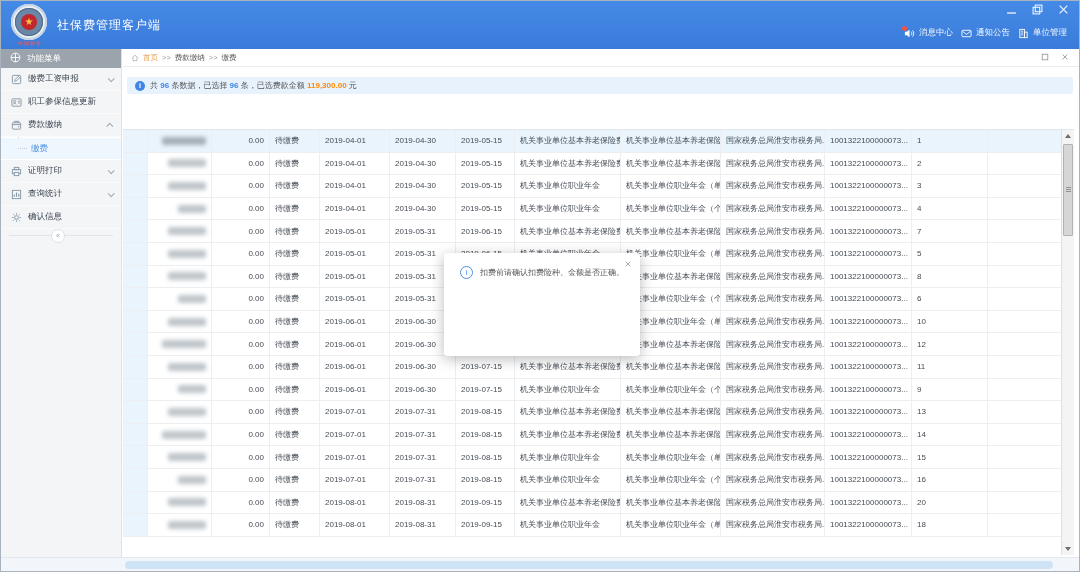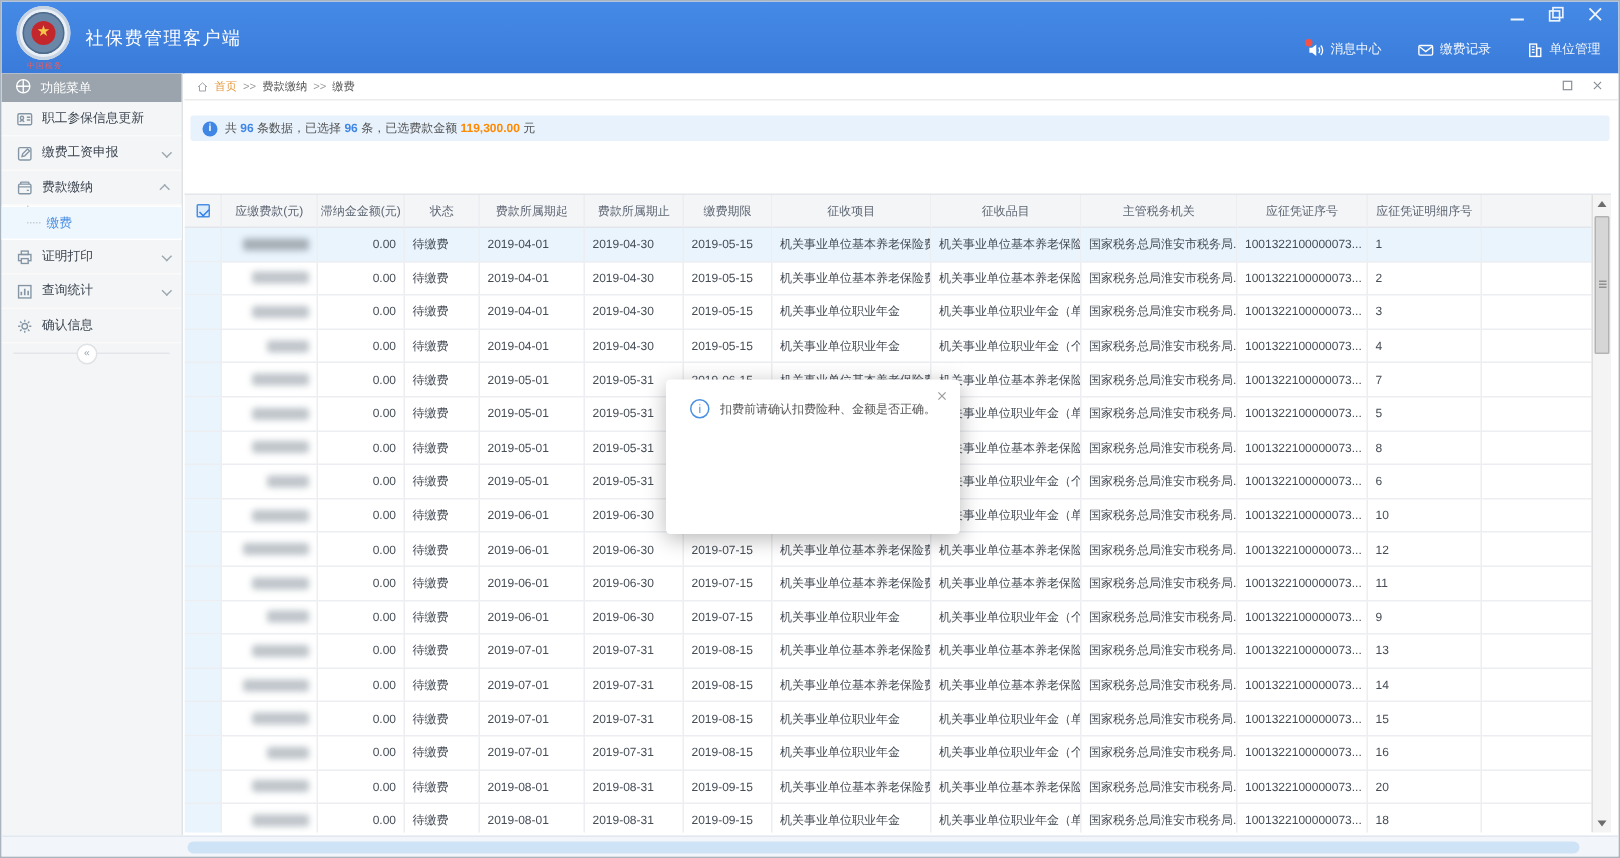--- a/index.html
+++ b/index.html
@@ -11,21 +11,21 @@
   .titlebar{position:absolute;left:0;top:0;right:0;height:48px;background:linear-gradient(180deg,#458ae6,#3a7bd9);}
   .logo{position:absolute;left:9px;top:3px;width:40px;height:44px;}
   .logo .ring{position:absolute;left:1px;top:0;width:36px;height:36px;border-radius:50%;background:#e9eff6;box-shadow:inset 0 0 0 2px #c6d3e2;}
   .logo .inner{position:absolute;left:5px;top:4px;width:28px;height:28px;border-radius:50%;background:#6a87a8;box-shadow:inset 0 0 0 1px #4d6b8c;}
   .logo .core{position:absolute;left:11px;top:10px;width:16px;height:16px;border-radius:50%;background:#c3272b;color:#f6c64a;font-size:10px;line-height:16px;text-align:center;}
   .logo .seal{position:absolute;left:0;top:36px;width:40px;text-align:center;font-size:5px;color:#ff5a4e;letter-spacing:1px;}
   .app-title{position:absolute;left:56px;top:16px;color:#fff;font-size:12px;letter-spacing:1px;}
   .win-controls{position:absolute;top:3px;right:10px;display:flex;gap:15px;color:#eef4fc;}
   .wc{width:11px;height:11px;cursor:default;}
   .wc svg{width:11px;height:11px;display:block;}
-  .topnav{position:absolute;top:26px;right:12px;display:flex;gap:24px;}
+  .topnav{position:absolute;top:26px;right:12px;display:flex;gap:8px;}
   .tn-item{display:flex;align-items:center;gap:4px;color:#f2f7ff;font-size:8.5px;cursor:default;}
   .tn-ic{position:relative;width:11px;height:11px;color:#fff;}
   .tn-ic svg{width:11px;height:11px;display:block;}
   .tn-ic .dot{position:absolute;left:-2px;top:-2px;width:5px;height:5px;border-radius:50%;background:#f25248;}
 
   
   .sidebar{position:absolute;left:0;top:48px;bottom:14px;width:121px;background:#f4f5f6;border-right:1px solid #e0e3e6;}
   .sb-head{height:19px;background:#9ba4ac;color:#fff;display:flex;align-items:center;gap:6px;padding:0 0 0 9px;font-size:8.5px;}
   .sb-head svg{width:11px;height:11px;}
   .sb-item{height:23px;display:flex;align-items:center;gap:6px;padding:0 8px 0 10px;font-size:8.5px;color:#3b4450;cursor:default;border-bottom:1px solid rgba(255,255,255,.5);}
@@ -149,21 +149,21 @@
           </span>
           <span>消息中心</span>
         </div>
         <div class="tn-item">
           <span class="tn-ic">
             <svg viewBox="0 0 12 12">
               <rect x="1" y="2.5" width="10" height="7" rx="1" fill="none" stroke="currentColor"></rect>
               <path d="M1.5 3.5 6 7l4.5-3.5" fill="none" stroke="currentColor"></path>
             </svg>
           </span>
-          <span>缴费记录</span>
+          <span>通知公告</span>
         </div>
         <div class="tn-item">
           <span class="tn-ic">
             <svg viewBox="0 0 12 12">
               <rect x="2" y="1.5" width="5" height="9" fill="none" stroke="currentColor"></rect>
               <rect x="7" y="4.5" width="3" height="6" fill="none" stroke="currentColor"></rect>
               <path d="M3.5 3.5h2M3.5 5.5h2M3.5 7.5h2" stroke="currentColor"></path>
             </svg>
           </span>
           <span>单位管理</span>
@@ -176,36 +176,36 @@
       <span class="sb-head-ic"><svg viewBox="0 0 12 12">
             <circle cx="6" cy="6" r="4.8" fill="none" stroke="currentColor"></circle>
             <path d="M6 1.5v9M1.5 6h9" stroke="currentColor"></path>
           </svg></span>
       <span>功能菜单</span>
     </div>
     <div>
         <div class="sb-item">
           <span class="sb-ic">
             <svg viewBox="0 0 12 12">
+              <rect x="1.5" y="1.5" width="9" height="9" rx="1" fill="none" stroke="currentColor"></rect>
+              <path d="M4 8l.5-2L8 2.5 9.5 4 6 7.5z" fill="none" stroke="currentColor"></path>
+            </svg>
+          </span>
+          <span class="sb-lb">缴费工资申报</span>
+          <span class="chev down"></span>
+        </div>
+        <div class="sb-item">
+          <span class="sb-ic">
+            <svg viewBox="0 0 12 12">
               <rect x="1" y="2" width="10" height="8" rx="1" fill="none" stroke="currentColor"></rect>
               <circle cx="4" cy="5" r="1.2" fill="none" stroke="currentColor"></circle>
               <path d="M2.5 8c.5-1.5 2.5-1.5 3 0M7.5 4.5H10M7.5 6.5H10" stroke="currentColor" fill="none"></path>
             </svg>
           </span>
           <span class="sb-lb">职工参保信息更新</span>
-        </div>
-        <div class="sb-item">
-          <span class="sb-ic">
-            <svg viewBox="0 0 12 12">
-              <rect x="1.5" y="1.5" width="9" height="9" rx="1" fill="none" stroke="currentColor"></rect>
-              <path d="M4 8l.5-2L8 2.5 9.5 4 6 7.5z" fill="none" stroke="currentColor"></path>
-            </svg>
-          </span>
-          <span class="sb-lb">缴费工资申报</span>
-          <span class="chev down"></span>
         </div>
         <div class="sb-item">
           <span class="sb-ic">
             <svg viewBox="0 0 12 12">
               <rect x="1.5" y="3" width="9" height="7" rx="1" fill="none" stroke="currentColor"></rect>
               <path d="M1.5 5h9M7.5 7.5H9" stroke="currentColor"></path>
               <path d="M3 3V2.2a.7.7 0 01.7-.7h4.6a.7.7 0 01.7.7V3" fill="none" stroke="currentColor"></path>
             </svg>
           </span>
           <span class="sb-lb">费款缴纳</span>
@@ -286,39 +286,20 @@
         <span class="num-blue">96</span>
         <span>条数据，已选择</span>
         <span class="num-blue">96</span>
         <span>条，已选费款金额</span>
         <span class="num-orange">119,300.00</span>
         <span>元</span>
       </span>
     </div>
 
     <div class="table-area">
-      <div class="thead">
-          <div class="trow">
-            <div class="cell cb" style="width:25px">
-              <span class="checkbox"></span>
-            </div>
-            <div class="cell" style="width:64px">应缴费款(元)</div>
-            <div class="cell" style="width:58px">滞纳金金额(元)</div>
-            <div class="cell" style="width:50px">状态</div>
-            <div class="cell" style="width:70px">费款所属期起</div>
-            <div class="cell" style="width:66px">费款所属期止</div>
-            <div class="cell" style="width:59px">缴费期限</div>
-            <div class="cell" style="width:106px">征收项目</div>
-            <div class="cell" style="width:100px">征收品目</div>
-            <div class="cell" style="width:104px">主管税务机关</div>
-            <div class="cell" style="width:87px">应征凭证序号</div>
-            <div class="cell" style="width:76px">应征凭证明细序号</div>
-            <div class="cell fill"></div>
-          </div>
-        </div>
       <div class="tbody">
           <div class="trow row-sel">
             <div class="cell cb cb-col" style="width:25px"></div>
             <div class="cell right" style="width:64px">
               <span class="blurval" style="width:44px"></span>
             </div>
             <div class="cell right" style="width:58px">0.00</div>
             <div class="cell" style="width:50px">待缴费</div>
             <div class="cell" style="width:70px">2019-04-01</div>
             <div class="cell" style="width:66px">2019-04-30</div>

